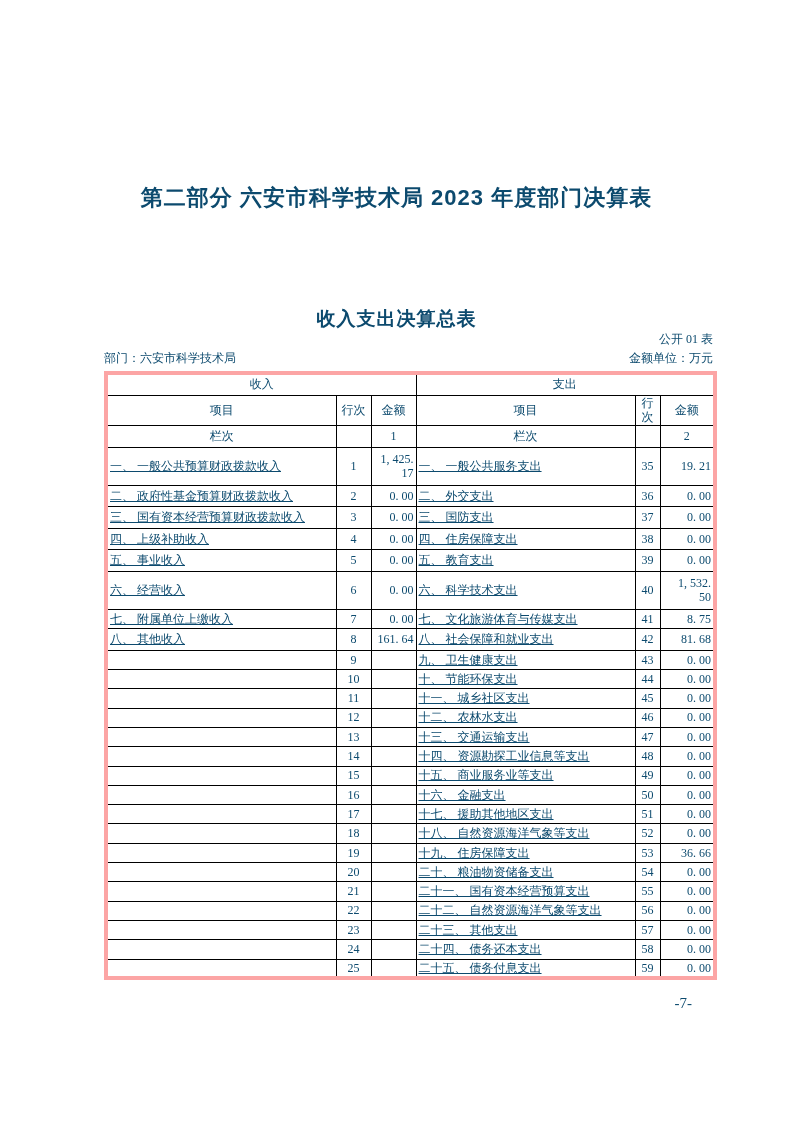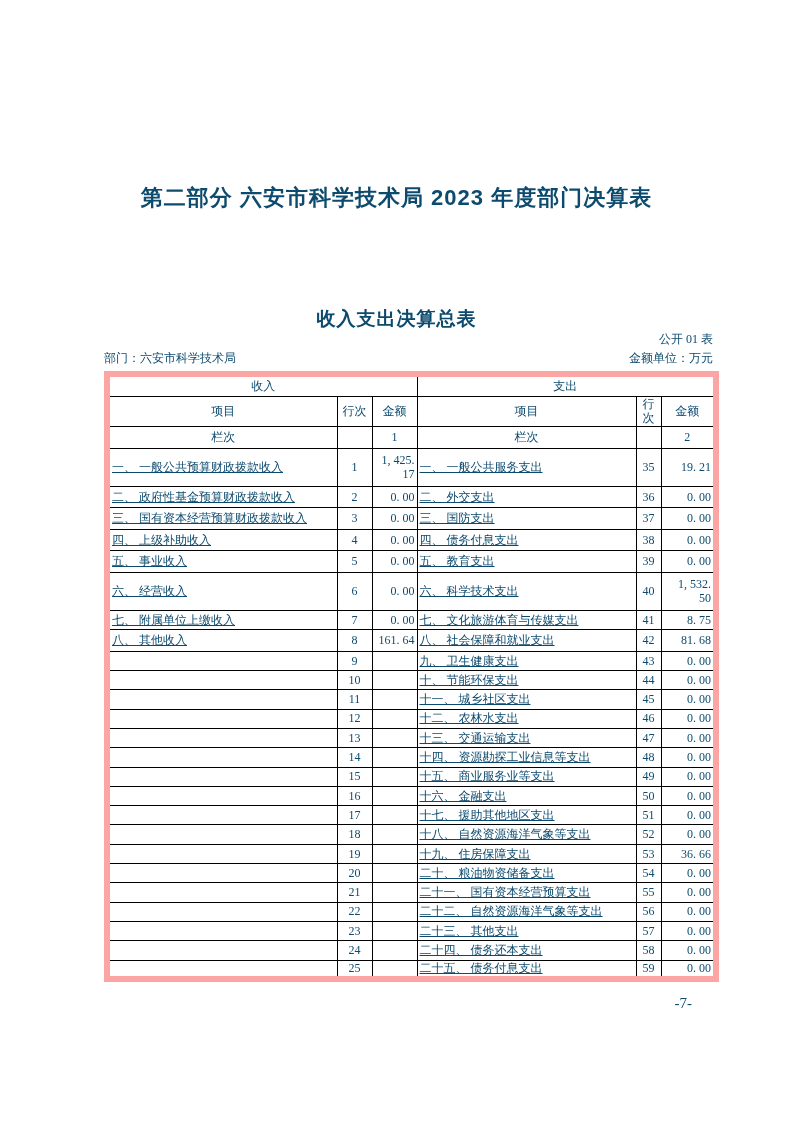--- a/index.html
+++ b/index.html
@@ -54,21 +54,21 @@
     font-size: 12px;
   }
   table.budget-table {
     position: absolute;
     top: 371px;
     left: 104px;
     width: 609px;
     border-collapse: collapse;
     table-layout: fixed;
     font-size: 12px;
-    border: 6px solid #fca5a5;
+    border: 4px solid #fca5a5;
   }
   table.budget-table td {
     border: 1px solid #000;
     overflow: hidden;
     padding: 0 2px;
     line-height: 1.22;
     vertical-align: middle;
   }
   thead td { text-align: center; }
   tr.hrow1 { height: 22px; }
@@ -160,21 +160,21 @@
     <td class="c-rowno">3</td>
     <td class="c-amount">0. 00</td>
     <td class="c-item">三、 国防支出</td>
     <td class="c-rowno">37</td>
     <td class="c-amount">0. 00</td>
   </tr>
         <tr class="r-normal">
     <td class="c-item">四、 上级补助收入</td>
     <td class="c-rowno">4</td>
     <td class="c-amount">0. 00</td>
-    <td class="c-item">四、 债务付息支出</td>
+    <td class="c-item">四、 住房保障支出</td>
     <td class="c-rowno">38</td>
     <td class="c-amount">0. 00</td>
   </tr>
         <tr class="r-normal">
     <td class="c-item">五、 事业收入</td>
     <td class="c-rowno">5</td>
     <td class="c-amount">0. 00</td>
     <td class="c-item">五、 教育支出</td>
     <td class="c-rowno">39</td>
     <td class="c-amount">0. 00</td>

